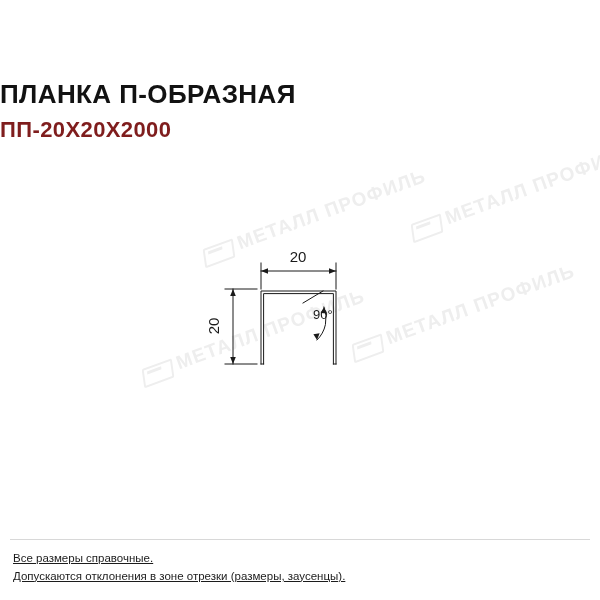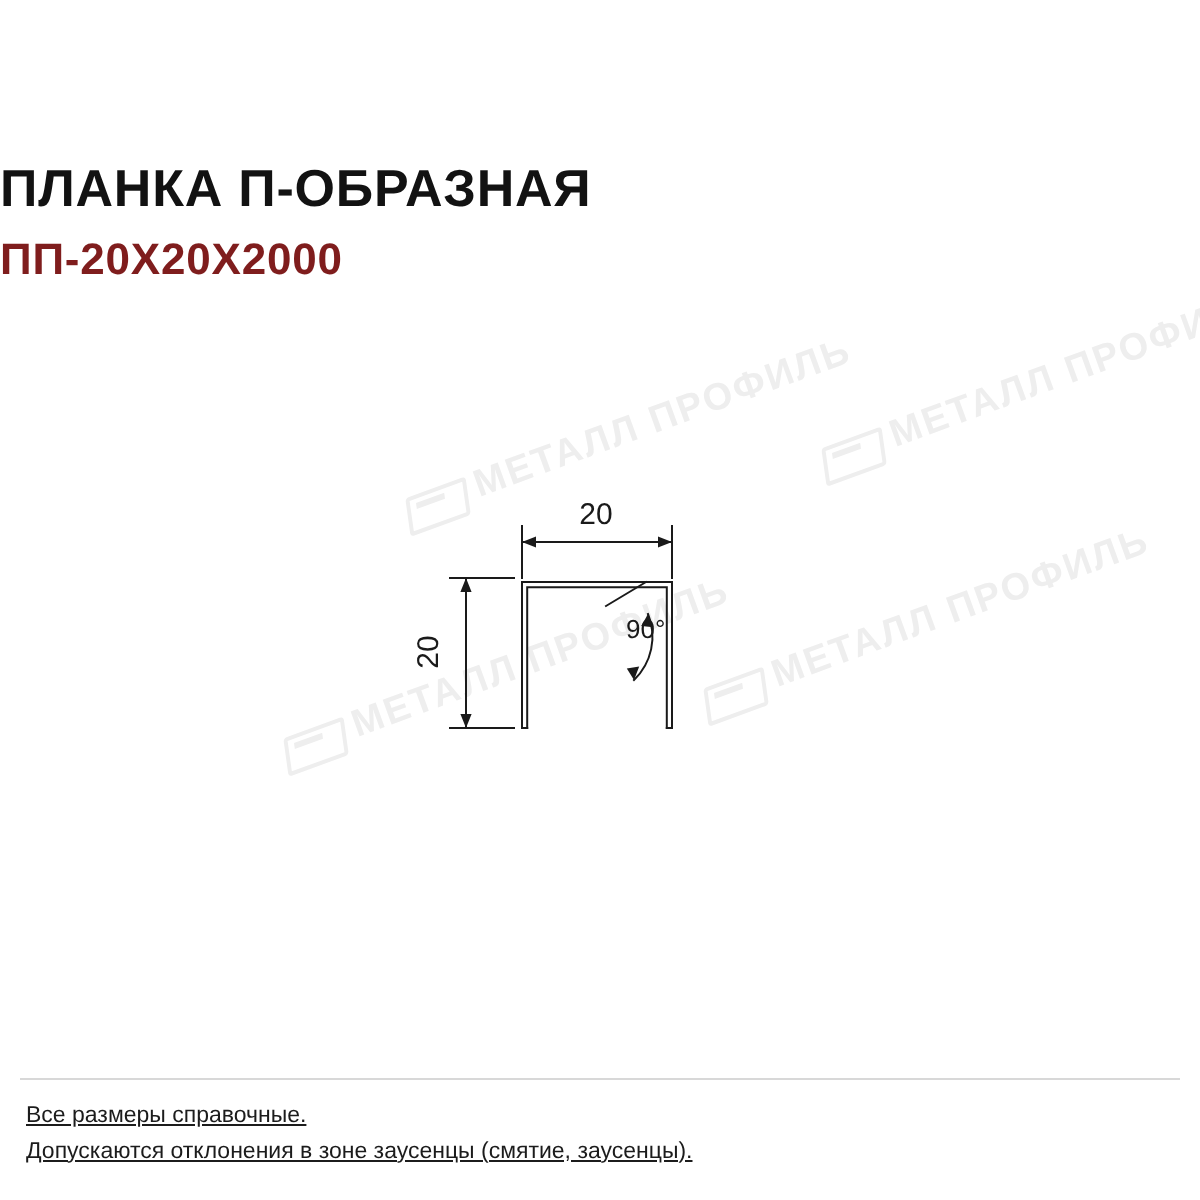--- a/index.html
+++ b/index.html
@@ -180,14 +180,14 @@
 
     <text x="24" y="81" text-anchor="middle" font-family="Liberation Sans, sans-serif" font-size="15" fill="#1a1a1a" transform="rotate(-90 24 81)">20</text>
 
     <text x="118" y="74" text-anchor="start" font-family="Liberation Sans, sans-serif" font-size="13" fill="#1a1a1a">90°</text>
   </svg>
 </div>
 
 <div class="footer-rule"></div>
 <div class="footer">
   <div>Все размеры справочные.</div>
-  <div>Допускаются отклонения в зоне заусенцы (смятие, заусенцы).</div>
+  <div>Допускаются отклонения в зоне отрезки (размеры, заусенцы).</div>
 </div>
 
 </body></html>

